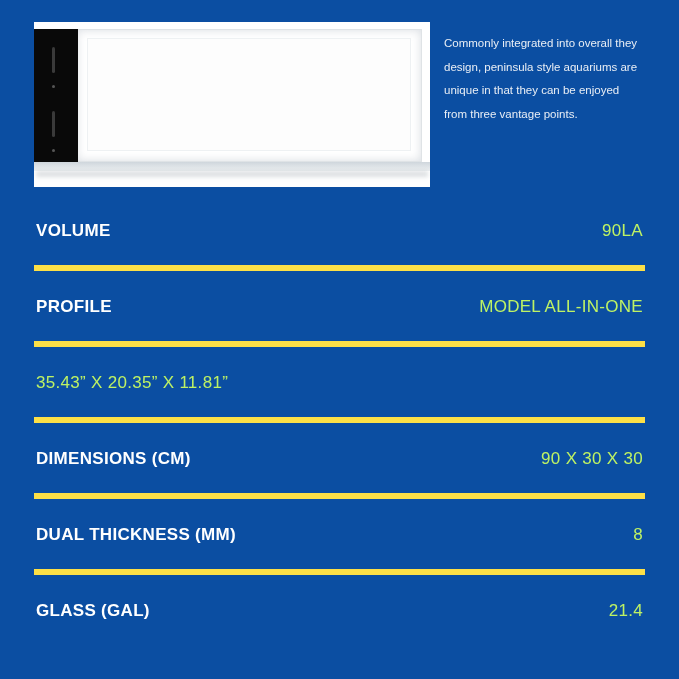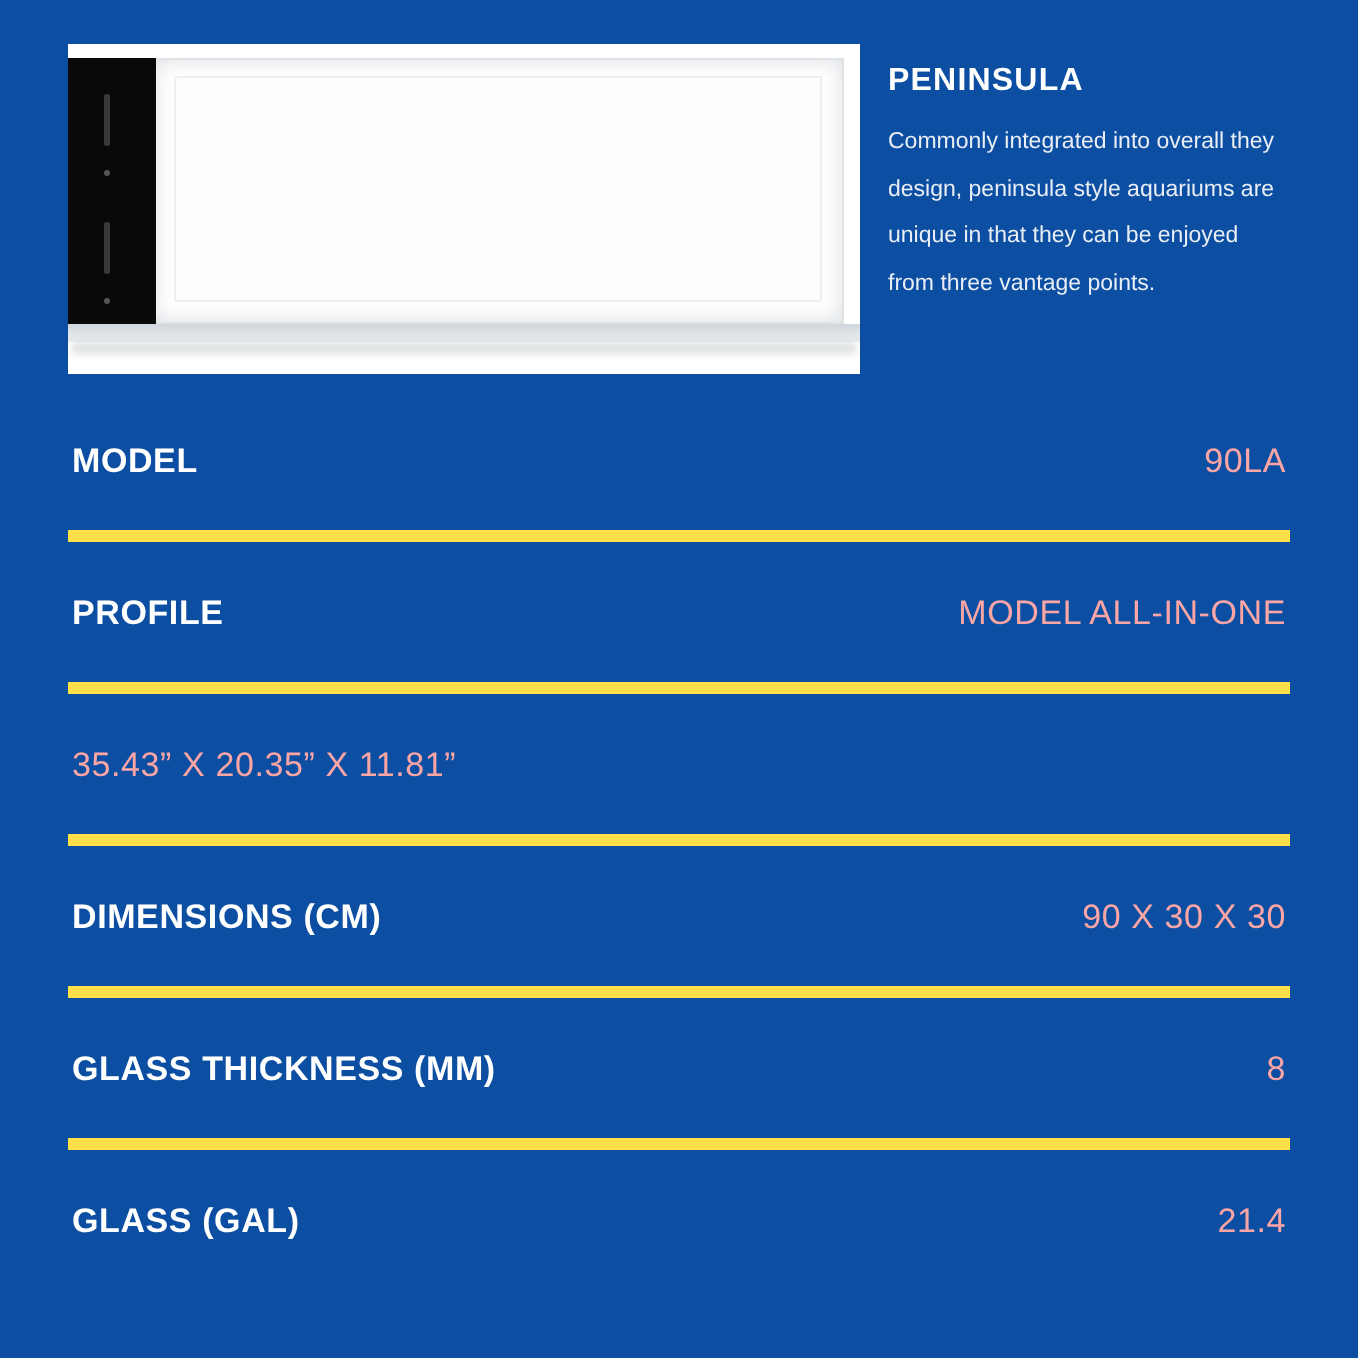--- a/index.html
+++ b/index.html
@@ -127,21 +127,21 @@
   }
   .spec-row:first-child { border-top: none; padding-top: 14px; }
   .spec-label {
     color: #ffffff;
     font-size: 17px;
     font-weight: bold;
     letter-spacing: 0.3px;
     white-space: nowrap;
   }
   .spec-value {
-    color: #fca5a5;
+    color: #bef264;
     font-size: 17px;
     font-weight: normal;
     letter-spacing: 0.3px;
     text-align: right;
     white-space: nowrap;
   }
 </style>
 </head>
 <body>
 
@@ -155,49 +155,48 @@
         <span class="slot s1"></span>
         <span class="dot d1"></span>
         <span class="slot s2"></span>
         <span class="dot d2"></span>
       </div>
       <div class="tank-base"></div>
       <div class="tank-shadow"></div>
     </div>
 
     <div class="top-text">
-      <h1 class="cat-title">PENINSULA</h1>
       <p class="cat-desc">Commonly integrated into overall they design, peninsula style aquariums are unique in that they can be enjoyed from three vantage points.</p>
     </div>
 
   </div>
 
   <div class="specs">
 
     <div class="spec-row">
-      <span class="spec-label">MODEL</span>
+      <span class="spec-label">VOLUME</span>
       <span class="spec-value">90LA</span>
     </div>
 
     <div class="spec-row">
       <span class="spec-label">PROFILE</span>
       <span class="spec-value">MODEL ALL-IN-ONE</span>
     </div>
 
     <div class="spec-row">
       <span class="spec-value">35.43” X 20.35” X 11.81”</span>
     </div>
 
     <div class="spec-row">
       <span class="spec-label">DIMENSIONS (CM)</span>
       <span class="spec-value">90 X 30 X 30</span>
     </div>
 
     <div class="spec-row">
-      <span class="spec-label">GLASS THICKNESS (MM)</span>
+      <span class="spec-label">DUAL THICKNESS (MM)</span>
       <span class="spec-value">8</span>
     </div>
 
     <div class="spec-row">
       <span class="spec-label">GLASS (GAL)</span>
       <span class="spec-value">21.4</span>
     </div>
 
   </div>
 

